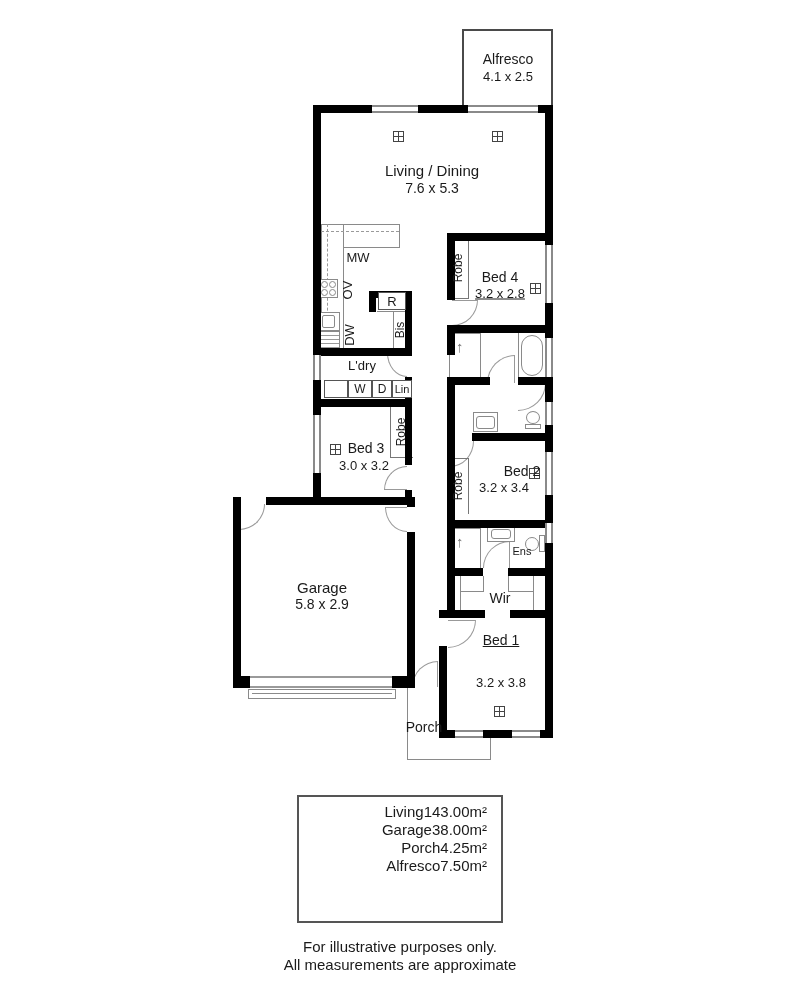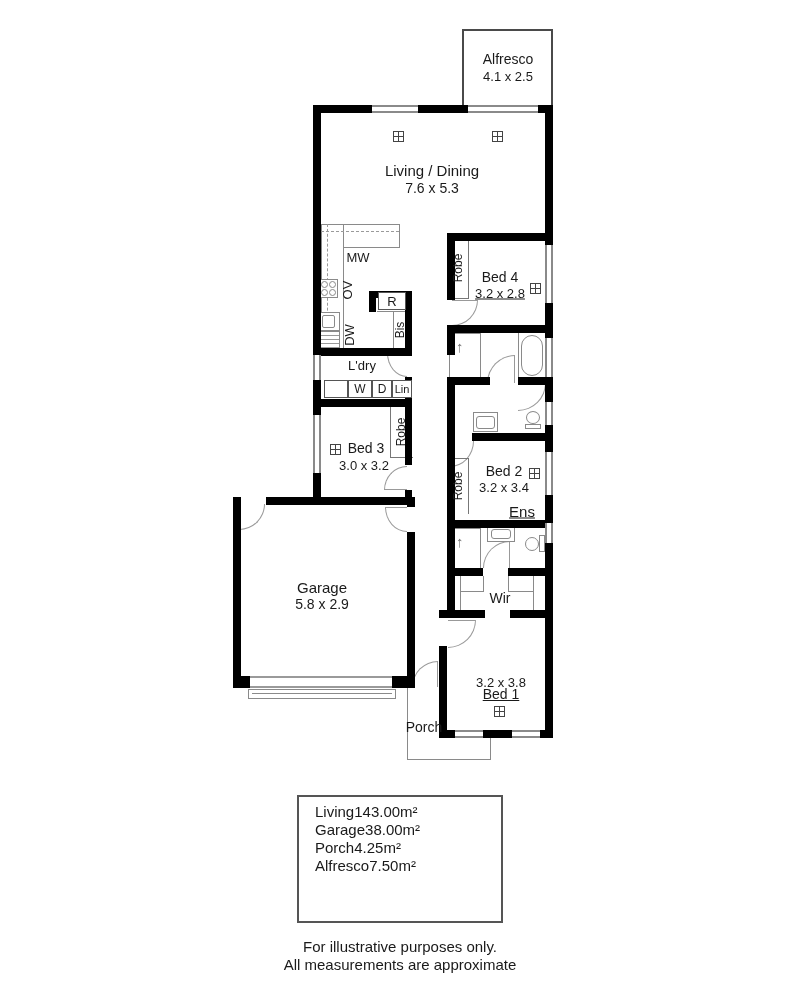--- a/index.html
+++ b/index.html
@@ -19,21 +19,21 @@
     background:linear-gradient(#444,#444) center/100% 1px no-repeat,
                linear-gradient(#444,#444) center/1px 100% no-repeat,#fff;}
   .dashv{position:absolute;border-left:1px dashed #9a9a9a;z-index:1;}
   .dashh{position:absolute;border-top:1px dashed #9a9a9a;z-index:1;}
   .circ{position:absolute;border:1px solid #8a8a8a;border-radius:50%;box-sizing:border-box;background:#fff;z-index:2;}
   .arrow{position:absolute;color:#777;font-size:15px;z-index:2;}
   #area-box{position:absolute;left:297px;top:795px;width:206px;height:128px;border:2px solid #555;box-sizing:border-box;z-index:6;}
   #area-box .title{ text-align:center;margin-top:9px;font-size:16px;}
   #area-box .title b{font-size:16px;font-weight:bold;}
   #area-box .title span{font-size:12px;}
-  .arow{display:flex;justify-content:flex-start;padding:0 14px 0 16px;font-size:15px;line-height:18px;}
+  .arow{display:flex;justify-content:flex-end;padding:0 14px 0 16px;font-size:15px;line-height:18px;}
   .arow.total{font-weight:bold;}
   .foot{position:absolute;left:0;width:800px;text-align:center;font-size:15px;z-index:6;}
 </style>
 </head>
 <body>
 
 <div id="plan">
 
   <div style="position:absolute;left:462px;top:29px;width:91px;height:78px;border:2px solid #4a4a4a;box-sizing:border-box;z-index:1;"></div>
 
@@ -171,29 +171,29 @@
   <div class="light" style="left:494px;top:706px;"></div>
 
   <div class="lbl rm" style="left:508px;top:59px;">Alfresco</div>
   <div class="lbl dim" style="left:508px;top:76px;">4.1 x 2.5</div>
   <div class="lbl rm" style="left:432px;top:170px;font-size:15px;">Living / Dining</div>
   <div class="lbl dim" style="left:432px;top:188px;font-size:14px;">7.6 x 5.3</div>
   <div class="lbl rm" style="left:500px;top:277px;">Bed 4</div>
   <div class="lbl dim" style="left:500px;top:293px;text-decoration:underline;">3.2 x 2.8</div>
   <div class="lbl rm" style="left:366px;top:448px;">Bed 3</div>
   <div class="lbl dim" style="left:364px;top:465px;">3.0 x 3.2</div>
-  <div class="lbl rm" style="left:504px;top:471px;">Bed 2</div>
+  <div class="lbl rm" style="left:504px;top:471px;padding-left:36px;">Bed 2</div>
   <div class="lbl dim" style="left:504px;top:487px;">3.2 x 3.4</div>
-  <div class="lbl rm" style="left:501px;top:694px;text-decoration:underline;">Bed 1</div>
+  <div class="lbl rm" style="left:501px;top:640px;text-decoration:underline;">Bed 1</div>
   <div class="lbl dim" style="left:501px;top:682px;">3.2 x 3.8</div>
   <div class="lbl rm" style="left:322px;top:587px;font-size:15px;">Garage</div>
   <div class="lbl dim" style="left:322px;top:604px;font-size:14px;">5.8 x 2.9</div>
   <div class="lbl sm" style="left:362px;top:365px;font-size:13px;">L'dry</div>
   <div class="lbl rm" style="left:500px;top:598px;">Wir</div>
-  <div class="lbl sm" style="left:522px;top:511px;font-size:15px;text-decoration:underline;">Ens</div>
+  <div class="lbl sm" style="left:522px;top:551px;font-size:11px;">Ens</div>
   <div class="lbl rm" style="left:424px;top:727px;">Porch</div>
   <div class="lbl sm" style="left:358px;top:257px;font-size:13px;">MW</div>
   <div class="lbl sm" style="left:392px;top:301px;font-size:13px;">R</div>
   <div class="lbl sm" style="left:360px;top:389px;">W</div>
   <div class="lbl sm" style="left:382px;top:389px;">D</div>
   <div class="lbl sm" style="left:402px;top:389px;font-size:11px;">Lin</div>
   <div class="rot sm" style="left:347px;top:290px;font-size:13px;">OV</div>
   <div class="rot sm" style="left:349px;top:335px;font-size:13px;">DW</div>
   <div class="rot sm" style="left:400px;top:330px;">Bis</div>
   <div class="rot sm" style="left:458px;top:268px;">Robe</div>

